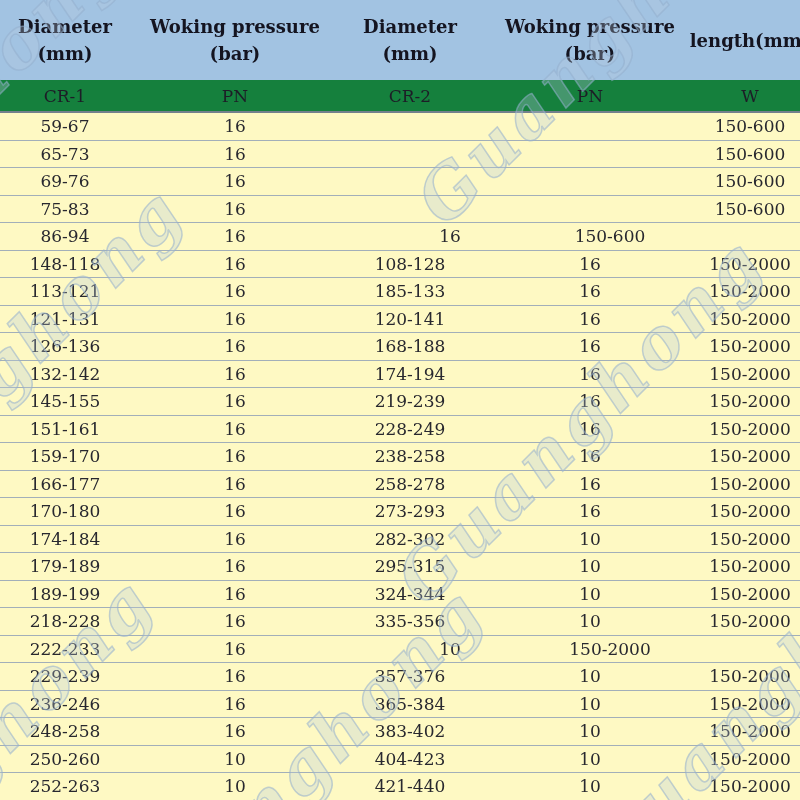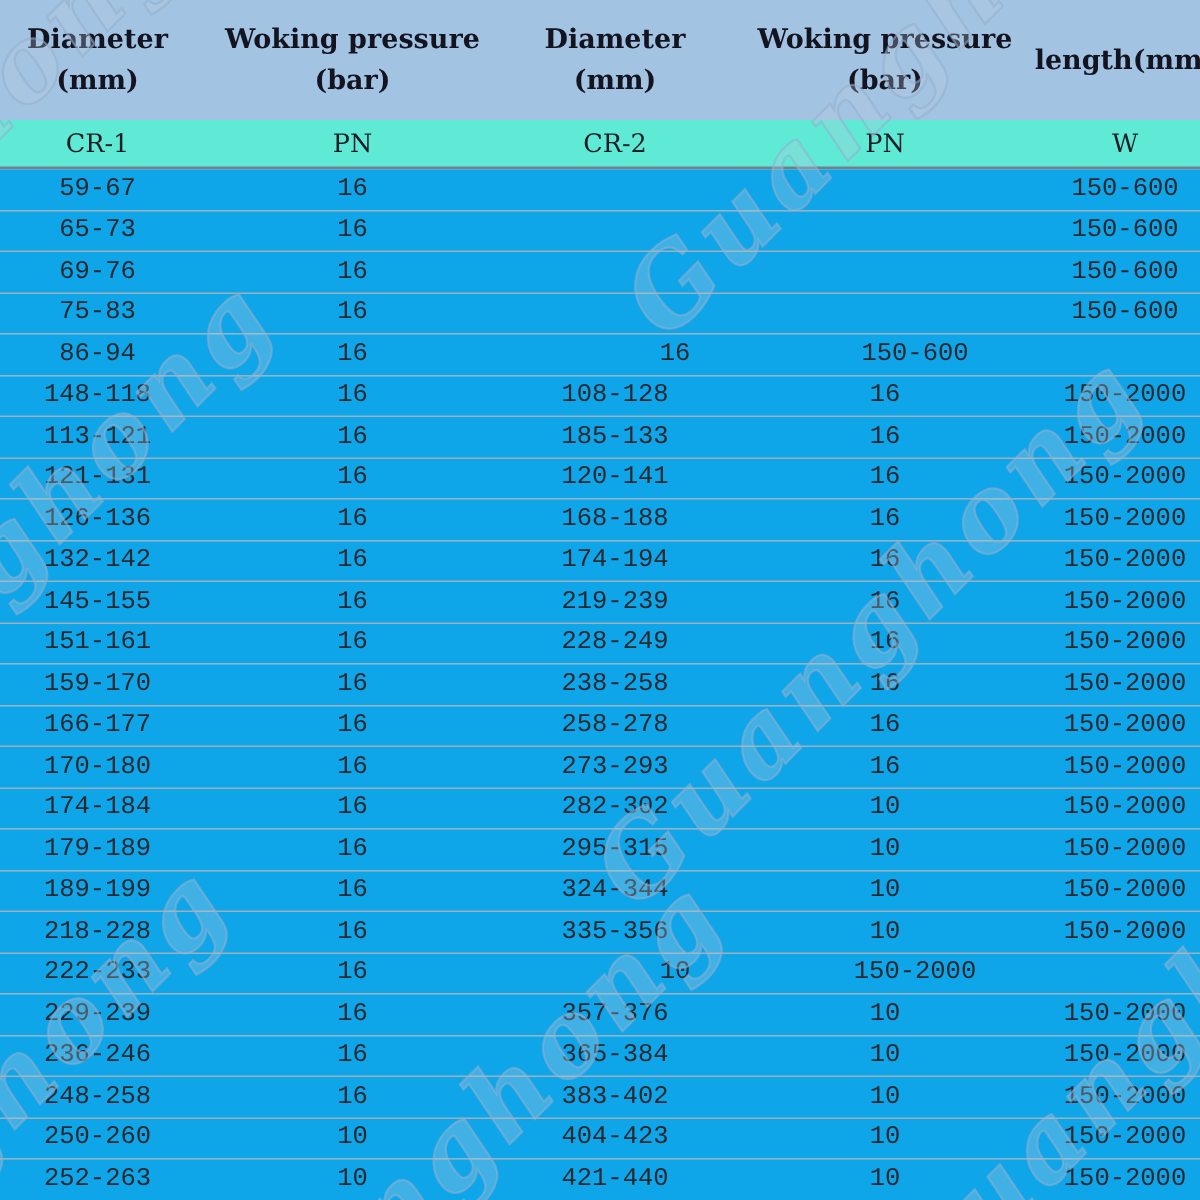--- a/index.html
+++ b/index.html
@@ -14,40 +14,39 @@
   .hrow1 {
     display: flex; height: 80px;
     background: #a2c3e2;
   }
   .hrow1 .cell {
     font-weight: bold; font-size: 18px; color: #141420;
     line-height: 27px; white-space: pre-line;
   }
   .hrow2 {
     display: flex; height: 31px;
-    background: #5eead4;
+    background: #15803d;
     border-bottom: 2px solid #73808c;
   }
   .hrow2 .cell { font-size: 17px; color: #1d1d27; }
 
   .cell {
     display: flex; align-items: center; justify-content: center;
     text-align: center; box-sizing: border-box;
   }
   .c1 { width: 130px; }
   .c2 { width: 210px; }
   .c3 { width: 140px; }
   .c4 { width: 220px; }
   .c5 { width: 100px; }
 
   .drow {
     display: flex; height: 27.5px; box-sizing: border-box;
     border-bottom: 1px solid #a2afb9;
-    background: #0ea5e9;
-    font-family: Liberation Mono, monospace;
+    background: #fef9c3;
   }
   .drow .cell { font-size: 17px; color: #28282f; }
 
   .wm {
     position: absolute;
     font-size: 68px; font-weight: bold; font-style: italic;
     letter-spacing: 5px; white-space: nowrap;
     color: rgba(181, 201, 223, 0.30);
     -webkit-text-stroke: 1.5px rgba(148, 174, 205, 0.55);
     transform: translate(-50%, -50%) rotate(-45deg);

